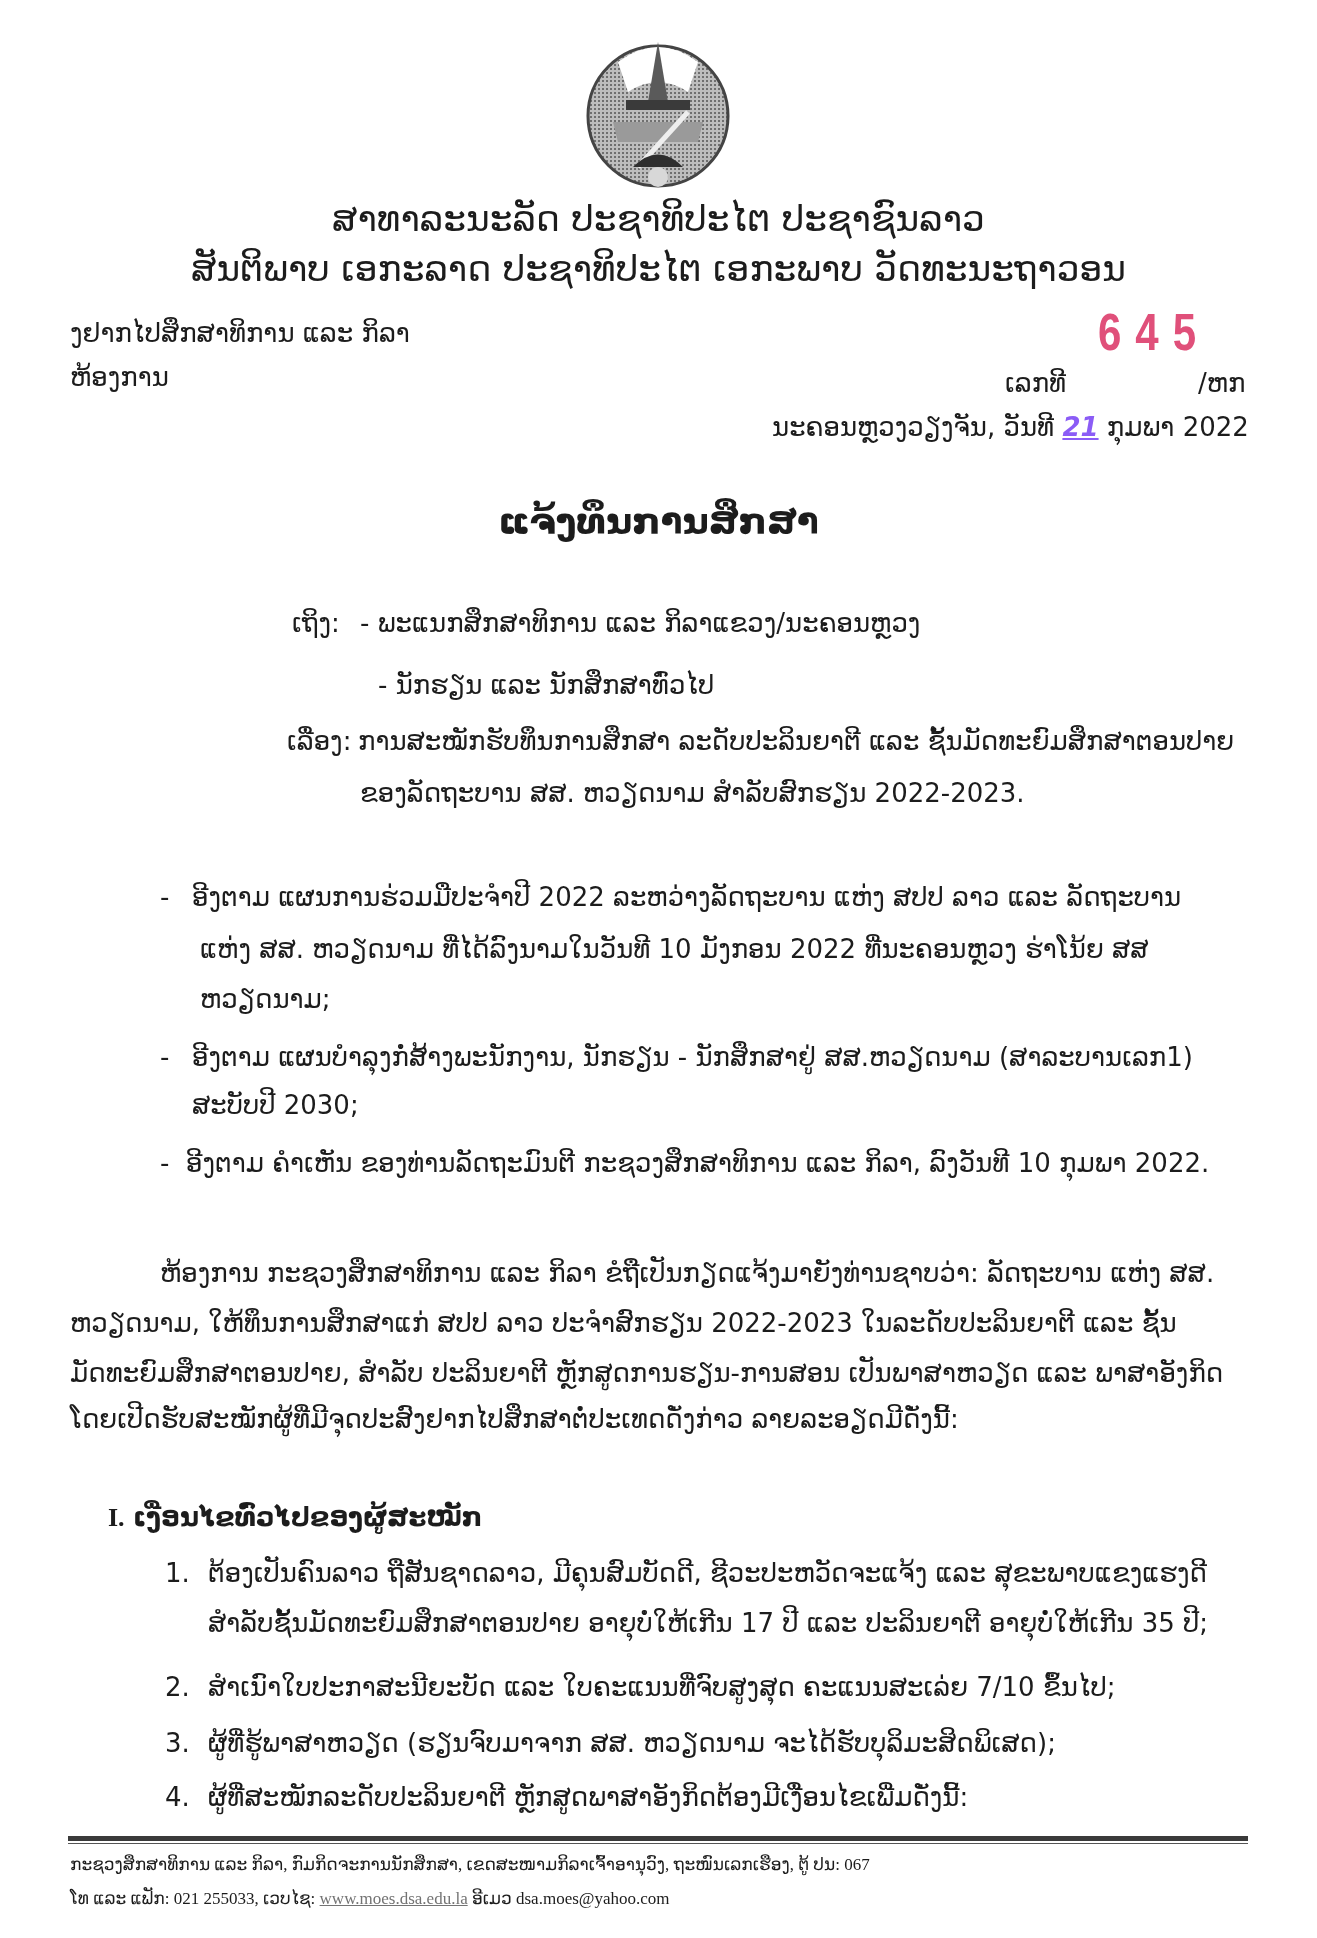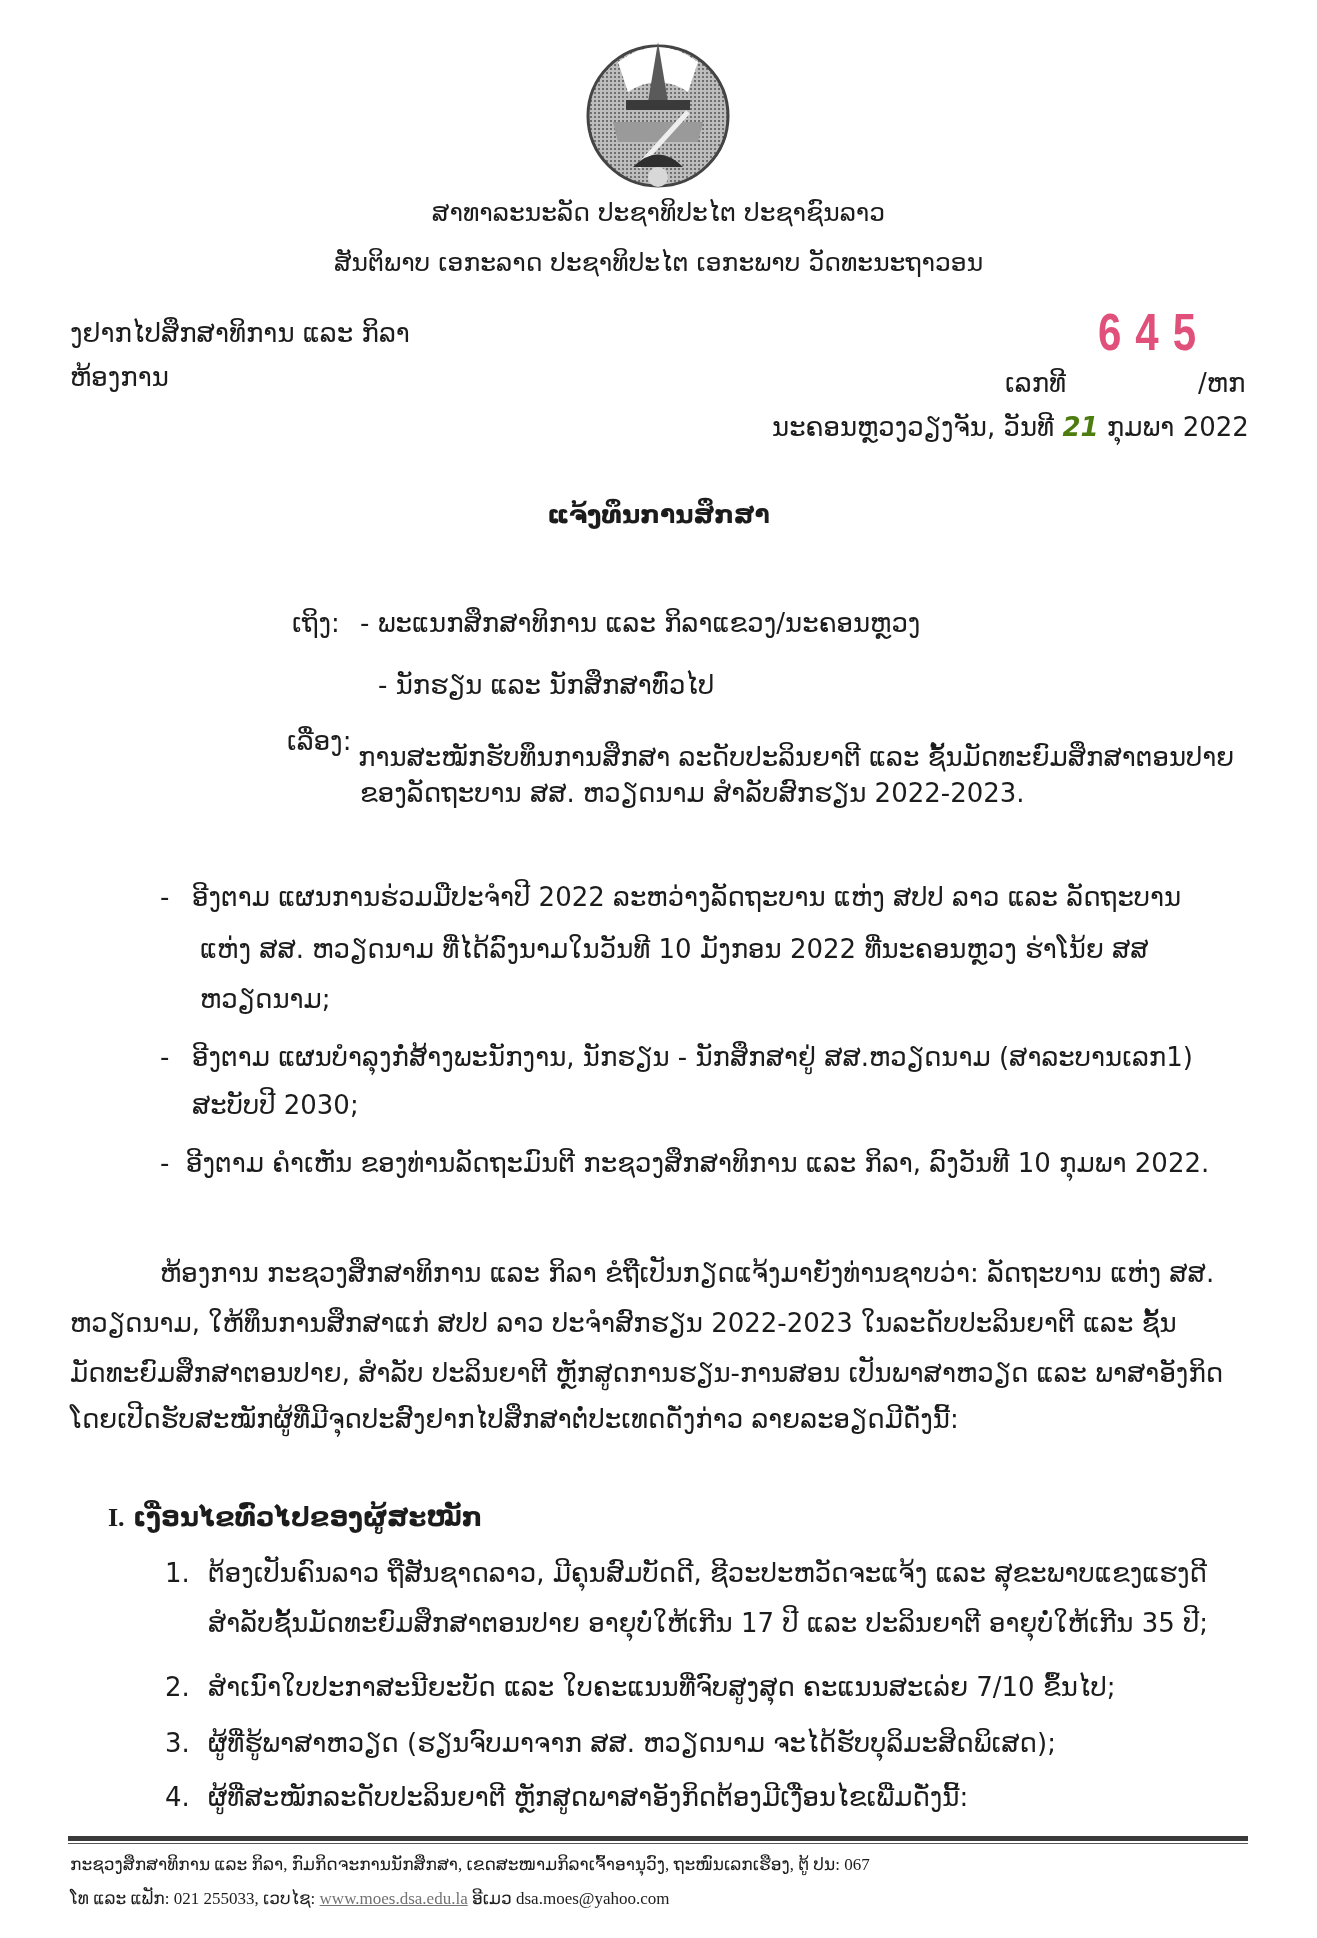--- a/index.html
+++ b/index.html
@@ -1,25 +1,25 @@
 <!DOCTYPE html>
 <html><head>
 <meta charset="utf-8">
 <style>
   html, body { margin:0; padding:0; background:#ffffff; }
   body { width:1317px; height:1938px; position:relative; overflow:hidden;
          font-family:"DejaVu Sans", sans-serif; color:#1c1c1c; }
   .abs { position:absolute; white-space:nowrap; }
-  .t28 { font-size:25px; }
+  .t28 { font-size:36px; }
   .t26 { font-size:26px; }
   .t20 { font-size:17px; font-family:"Liberation Serif", serif; }
   .center { left:0; width:1317px; text-align:center; }
   .emblem { position:absolute; left:578px; top:32px; width:160px; height:158px; }
   .stamp { color:#e0507a; font-family:"Liberation Sans", sans-serif; font-weight:bold; font-size:42px; letter-spacing:14px; transform:scaleY(1.25); }
-  .hand { color:#4d7c0f; font-weight:bold; font-style:italic; }
+  .hand { color:#8b5cf6; font-weight:bold; font-style:italic;text-decoration:underline; }
   .bold { font-weight:bold; }
   .rule1 { position:absolute; left:68px; width:1180px; top:1836px; height:5px; background:#3a3a3a; }
   .rule2 { position:absolute; left:68px; width:1180px; top:1843px; height:1px; background:#555; }
   a.link { color:#737373; text-decoration:underline; }
   .roman { font-family:"Liberation Serif", serif; font-weight:bold; }
 </style>
 </head>
 <body>
 
 <div class="emblem">
@@ -57,21 +57,21 @@
   <span>ກຸມພາ 2022</span>
 </div>
 
 <div class="abs center t28 bold" style="top:500px;">ແຈ້ງທຶນການສຶກສາ</div>
 
 <div class="abs t26" style="left:292px; top:608px;">ເຖິງ:</div>
 <div class="abs t26" style="left:360px; top:608px;">-  ພະແນກສຶກສາທິການ ແລະ ກິລາແຂວງ/ນະຄອນຫຼວງ</div>
 <div class="abs t26" style="left:378px; top:670px;">-  ນັກຮຽນ ແລະ ນັກສຶກສາທົ່ວໄປ</div>
 
 <div class="abs t26" style="left:287px; top:726px;">ເລື່ອງ:</div>
-<div class="abs t26" style="left:358px; top:726px;margin-top:16px;">ການສະໝັກຮັບທຶນການສຶກສາ ລະດັບປະລິນຍາຕີ ແລະ ຊັ້ນມັດທະຍົມສຶກສາຕອນປາຍ</div>
+<div class="abs t26" style="left:358px; top:726px;">ການສະໝັກຮັບທຶນການສຶກສາ ລະດັບປະລິນຍາຕີ ແລະ ຊັ້ນມັດທະຍົມສຶກສາຕອນປາຍ</div>
 <div class="abs t26" style="left:360px; top:778px;">ຂອງລັດຖະບານ ສສ. ຫວຽດນາມ ສຳລັບສົກຮຽນ 2022-2023.</div>
 
 <div class="abs t26" style="left:160px; top:882px;">-</div>
 <div class="abs t26" style="left:192px; top:882px;">ອີງຕາມ  ແຜນການຮ່ວມມືປະຈຳປີ 2022 ລະຫວ່າງລັດຖະບານ ແຫ່ງ ສປປ ລາວ ແລະ ລັດຖະບານ</div>
 <div class="abs t26" style="left:200px; top:934px;">ແຫ່ງ ສສ. ຫວຽດນາມ ທີ່ໄດ້ລົງນາມໃນວັນທີ 10 ມັງກອນ 2022 ທີ່ນະຄອນຫຼວງ ຮ່າໂນ້ຍ ສສ</div>
 <div class="abs t26" style="left:200px; top:984px;">ຫວຽດນາມ;</div>
 
 <div class="abs t26" style="left:160px; top:1042px;">-</div>
 <div class="abs t26" style="left:192px; top:1042px;">ອີງຕາມ  ແຜນບຳລຸງກໍ່ສ້າງພະນັກງານ, ນັກຮຽນ - ນັກສຶກສາຢູ່ ສສ.ຫວຽດນາມ (ສາລະບານເລກ1)</div>
 <div class="abs t26" style="left:192px; top:1090px;">ສະບັບປີ 2030;</div>

